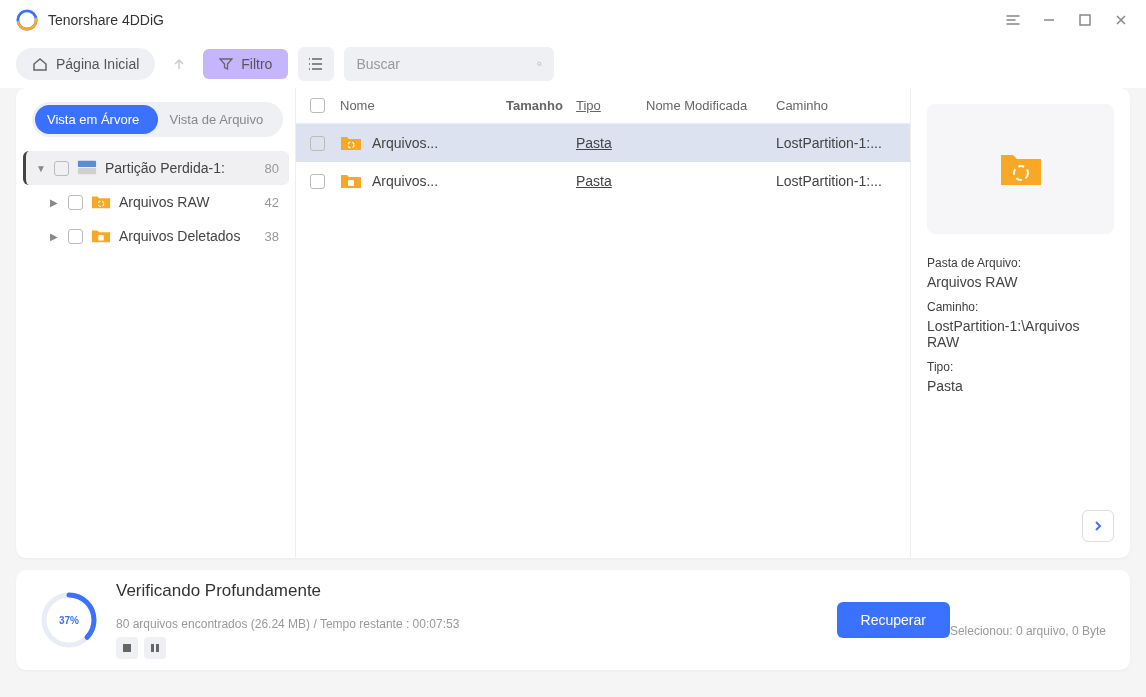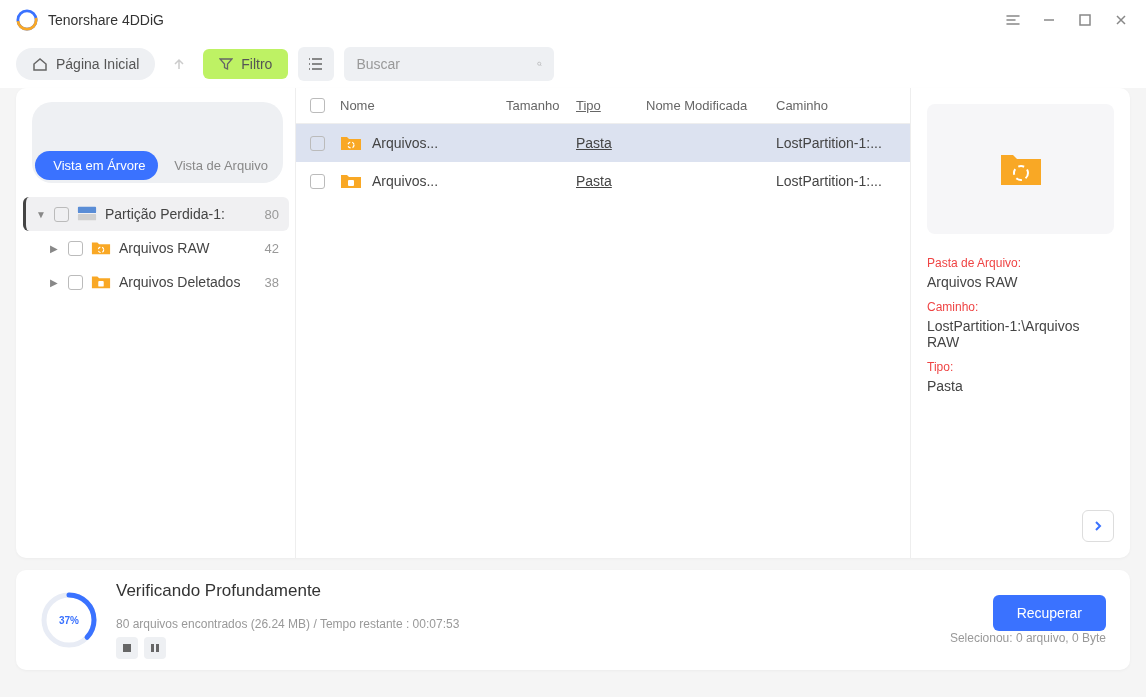--- a/index.html
+++ b/index.html
@@ -8,66 +8,66 @@
     .titlebar-logo { width: 22px; height: 22px; margin-right: 10px; }
     .titlebar-title { font-size: 14px; color: #333; flex: 1; }
     .titlebar-controls { display: flex; gap: 18px; align-items: center; }
     .titlebar-btn { width: 18px; height: 18px; cursor: pointer; display: flex; align-items: center; justify-content: center; color: #666; }
     .toolbar { height: 48px; display: flex; align-items: center; padding: 0 16px; background: #fff; gap: 12px; }
     .home-btn { display: flex; align-items: center; gap: 8px; background: #eef0f3; border-radius: 18px; padding: 8px 16px; cursor: pointer; color: #555; font-size: 14px; }
     .up-btn { width: 24px; height: 24px; display: flex; align-items: center; justify-content: center; color: #bbb; cursor: pointer; }
     .breadcrumb { display: flex; align-items: center; gap: 10px; flex: 1; color: #666; font-size: 14px; }
     .breadcrumb-icon { width: 22px; height: 18px; }
     .toolbar-right { display: flex; align-items: center; gap: 10px; }
-    .filter-btn { display: flex; align-items: center; gap: 8px; background: #bef264; border-radius: 6px; padding: 7px 16px; cursor: pointer; color: #555; font-size: 14px; }
+    .filter-btn { display: flex; align-items: center; gap: 8px; background: #c4b5fd; border-radius: 6px; padding: 7px 16px; cursor: pointer; color: #555; font-size: 14px; }
     .view-btn { width: 36px; height: 34px; display: flex; align-items: center; justify-content: center; background: #eef0f3; border-radius: 6px; cursor: pointer; color: #666; }
     .search-box { display: flex; align-items: center; background: #eef0f3; border-radius: 6px; padding: 0 12px; height: 34px; width: 210px; }
     .search-input { flex: 1; border: none; background: transparent; outline: none; font-size: 14px; color: #404040; }
     .search-input::placeholder { color: #999; }
     .main-content { display: flex; height: 470px; background: #fff; margin: 0 16px; border-radius: 10px; box-shadow: 0 1px 3px rgba(0,0,0,0.04); overflow: hidden; }
     .sidebar { width: 280px; border-right: 1px solid #eee; padding: 14px 6px 14px 10px; }
     .view-tabs { display: flex; background: #eef0f3; border-radius: 20px; padding: 3px; margin: 0 6px 14px 6px; }
-    .view-tab { flex: 1; text-align: right; padding: 7px 12px; border-radius: 18px; font-size: 13px; cursor: pointer; color: #888; white-space: nowrap; margin-top: 46px; }
+    .view-tab { flex: 1; text-align: left; padding: 7px 12px; border-radius: 18px; font-size: 13px; cursor: pointer; color: #888; white-space: nowrap; }
     .view-tab.active { background: #3a72ff; color: #fff; }
     .tree-item { display: flex; align-items: center; padding: 8px 10px; cursor: pointer; font-size: 14px; color: #444; border-radius: 6px; gap: 8px; }
     .tree-item.selected { background: #f0f0f2; border-left: 3px solid #444; margin-left: -3px; }
     .tree-expand { width: 10px; color: #888; font-size: 10px; }
     .tree-checkbox { width: 15px; height: 15px; border: 1.5px solid #bbb; border-radius: 3px; flex-shrink: 0; }
     .tree-icon { width: 20px; height: 18px; flex-shrink: 0; }
     .tree-label { flex: 1; white-space: nowrap; overflow: hidden; text-overflow: ellipsis; }
     .tree-count { color: #999; font-size: 13px; }
     .tree-child { padding-left: 24px; }
     .file-list { flex: 1; display: flex; flex-direction: column; }
     .list-header { display: flex; align-items: center; padding: 10px 14px; border-bottom: 1px solid #eee; font-size: 13px; color: #666; }
     .col-check { width: 30px; display: flex; align-items: center; }
     .col-name { flex: 1.4; }
-    .col-size { width: 70px; }
+    .col-size { width: 70px; font-weight: bold; }
     .col-type { width: 70px; text-decoration: underline; }
     .col-date { width: 130px; }
     .col-path { width: 120px; white-space: nowrap; overflow: hidden; text-overflow: ellipsis; }
     .list-row { display: flex; align-items: center; padding: 9px 14px; font-size: 14px; color: #444; cursor: pointer; }
     .list-row.selected { background: #dce2f0; }
     .row-icon { width: 22px; height: 20px; margin-right: 10px; flex-shrink: 0; }
     .row-name { flex: 1; white-space: nowrap; overflow: hidden; text-overflow: ellipsis; }
     .details-panel { width: 220px; border-left: 1px solid #eee; padding: 16px; display: flex; flex-direction: column; }
     .preview-box { height: 130px; background: #f6f6f8; border-radius: 8px; display: flex; align-items: center; justify-content: center; margin-bottom: 12px; }
     .open-btn { background: #eaf0ff; color: #3a72ff; border: none; border-radius: 6px; padding: 9px 0; font-size: 14px; cursor: pointer; margin-bottom: 20px; width: 170px; align-self: center; }
-    .detail-label { font-size: 12px; color: #ef4444; margin-bottom: 4px; margin-top: 10px; }
+    .detail-label { font-size: 12px; color: #404040; margin-bottom: 4px; margin-top: 10px; }
     .detail-value { font-size: 14px; color: #444; word-wrap: break-word; }
     .details-footer { margin-top: auto; display: flex; justify-content: flex-end; }
     .next-btn { width: 32px; height: 32px; border: 1px solid #ddd; border-radius: 6px; display: flex; align-items: center; justify-content: center; color: #3a72ff; cursor: pointer; }
     .status-bar { height: 100px; background: #fff; margin: 12px 16px 16px 16px; border-radius: 10px; box-shadow: 0 1px 3px rgba(0,0,0,0.04); display: flex; align-items: center; padding: 0 24px; }
     .progress-circle { width: 58px; height: 58px; position: relative; margin-right: 18px; }
     .progress-text { position: absolute; top: 50%; left: 50%; transform: translate(-50%, -50%); font-size: 10px; font-weight: 600; color: #3a72ff; }
     .status-info { flex: 1; }
     .status-title { font-size: 17px; color: #333; margin-bottom: 16px; }
     .status-sub { font-size: 12px; color: #999; margin-bottom: 6px; }
     .status-controls { display: flex; gap: 6px; }
     .ctrl-btn { width: 22px; height: 22px; background: #eef0f3; border-radius: 4px; display: flex; align-items: center; justify-content: center; cursor: pointer; color: #666; font-size: 10px; }
-    .status-right { display: flex; flex-direction: column; align-items: flex-end; gap: 0; margin-left: 40px; }
+    .status-right { display: flex; flex-direction: row; align-items: flex-end; gap: 0; margin-left: 40px; }
     .recover-btn { background: #3a72ff; color: #fff; border: none; border-radius: 6px; padding: 10px 24px; font-size: 14px; cursor: pointer; }
     .selection-info { font-size: 12px; color: #999; }
     .col-name-wrap { flex: 1.4; display: flex; align-items: center; overflow: hidden; }
   </style>
 </head>
 <body>
 
 <div class="titlebar">
   <svg class="titlebar-logo" viewBox="0 0 24 24">
       <circle cx="12" cy="12" r="10" fill="none" stroke="#3a72ff" stroke-width="3"></circle>

